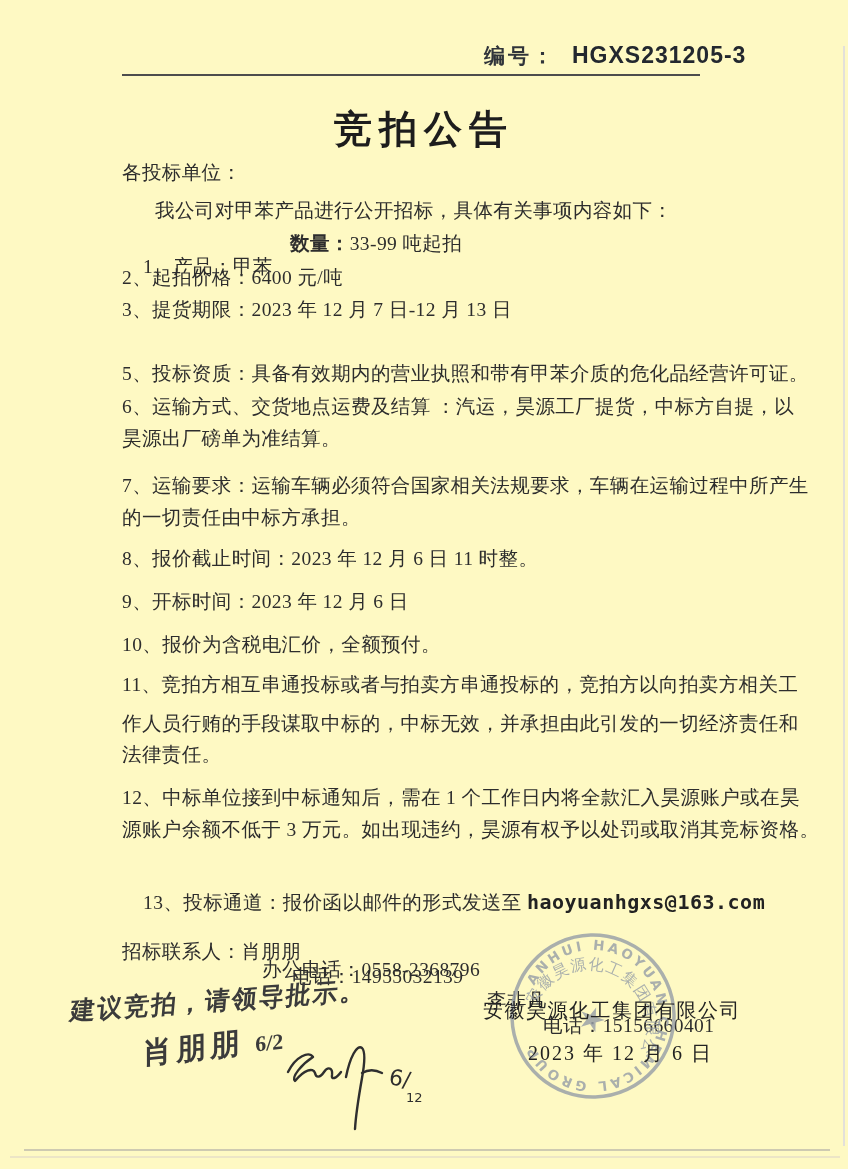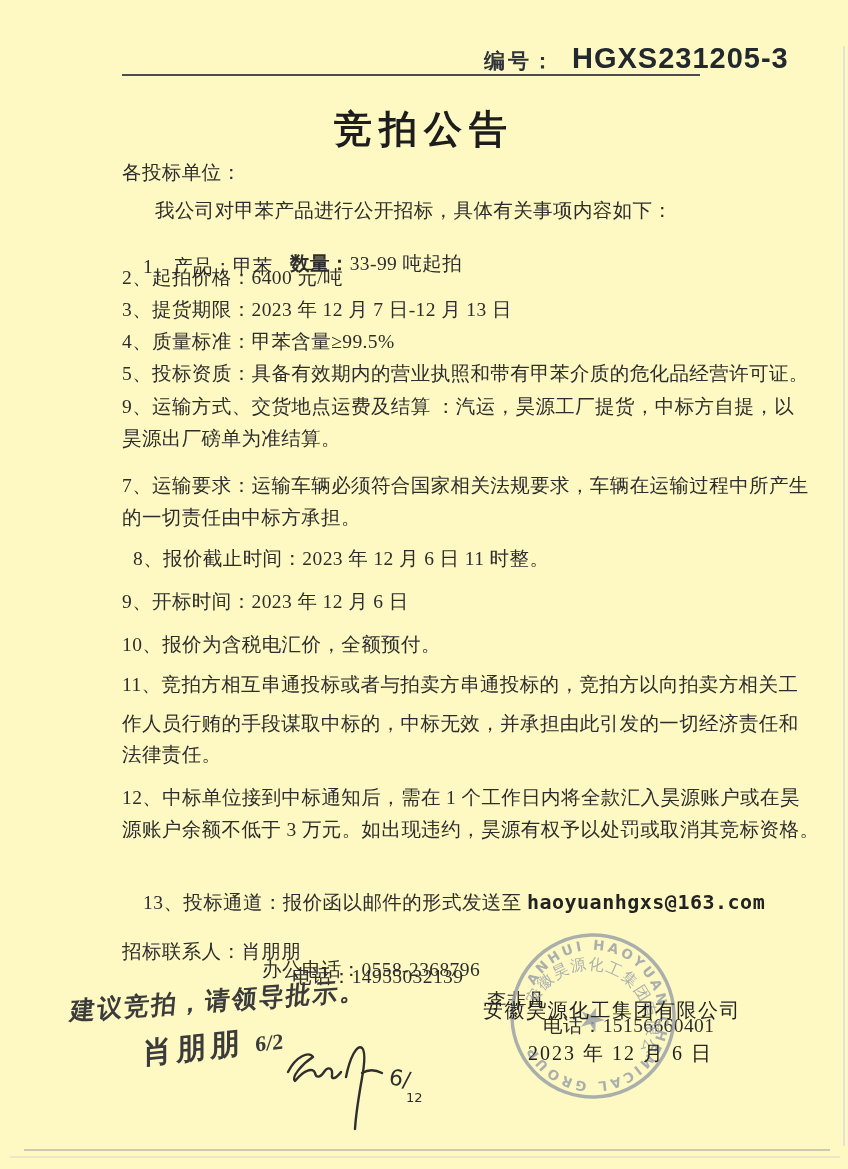--- a/index.html
+++ b/index.html
@@ -5,21 +5,21 @@
   html,body{margin:0;padding:0;background:#ffffff;}
   .page{
     position:relative;width:848px;height:1169px;overflow:hidden;
     background:#fef9c3;
     font-family:"Liberation Serif","DejaVu Serif",serif;
     color:#2d2d2d;
   }
   .line{position:absolute;white-space:pre;font-size:19.5px;line-height:1.25;letter-spacing:0.4px;}
   .ref-row{position:absolute;top:42px;left:484px;display:flex;align-items:baseline;gap:16px;}
   .ref-label{font-family:"Liberation Sans","DejaVu Sans",sans-serif;font-weight:600;font-size:21px;color:#30343a;letter-spacing:3px;}
-  .ref-number{font-family:"Liberation Sans","DejaVu Sans",sans-serif;font-weight:800;font-size:29px;color:#23282f;letter-spacing:1px;}
+  .ref-number{font-family:"Liberation Sans","DejaVu Sans",sans-serif;font-weight:800;font-size:23px;color:#23282f;letter-spacing:1px;}
   .ref-rule{position:absolute;top:74px;left:122px;width:578px;height:2px;background:#4d4d4d;}
   .doc-title{position:absolute;top:104px;left:0;width:100%;text-align:center;
     font-family:"Liberation Sans","DejaVu Sans",sans-serif;
     font-weight:700;font-size:38px;letter-spacing:7px;color:#1d1d1d;}
   .bold-hei{font-family:"Liberation Sans","DejaVu Sans",sans-serif;font-weight:600;}
   .email{font-family:"DejaVu Sans Mono","Liberation Mono",monospace;font-weight:700;font-size:20px;letter-spacing:0.5px;color:#222;}
   .footer-company{position:absolute;top:997px;left:483px;font-size:20px;letter-spacing:1.5px;color:#222;z-index:3;white-space:pre;}
   .footer-date{position:absolute;top:1040px;left:528px;font-size:20px;letter-spacing:2px;color:#222;z-index:3;white-space:pre;}
   .stamp{position:absolute;top:928px;left:505px;width:176px;height:176px;z-index:2;opacity:0.82;}
   .hw{position:absolute;color:#3b3b3b;font-family:"Liberation Serif","DejaVu Serif",serif;z-index:4;}
@@ -42,35 +42,34 @@
   </div>
   <div class="ref-rule"></div>
 
   <div class="doc-title">竞拍公告</div>
 
   <div class="line" style="top:161px;left:122px;">各投标单位：</div>
   <div class="line" style="top:199px;left:155px;">我公司对甲苯产品进行公开招标，具体有关事项内容如下：</div>
 
   <div class="line" style="top:231px;left:122px;width:620px;">
     <span>1、产品：甲苯</span>
-    <span style="position:absolute;left:168px;top:0;margin-top:20px;"><span class="bold-hei">数量：</span><span>33-99 吨起拍</span></span>
+    <span style="position:absolute;left:168px;top:0;"><span class="bold-hei">数量：</span><span>33-99 吨起拍</span></span>
   </div>
 
   <div class="line" style="top:266px;left:122px;">2、起拍价格：6400 元/吨</div>
   <div class="line" style="top:298px;left:122px;">3、提货期限：2023 年 12 月 7 日-12 月 13 日</div>
-  <div class="line" style="top:330px;left:122px;">4、质量标准：甲苯含量≥99.5%</div>
   <div class="line" style="top:362px;left:122px;">5、投标资质：具备有效期内的营业执照和带有甲苯介质的危化品经营许可证。</div>
 
-  <div class="line" style="top:395px;left:122px;">9、运输方式、交货地点运费及结算 ：汽运，昊源工厂提货，中标方自提，以</div>
+  <div class="line" style="top:395px;left:122px;">6、运输方式、交货地点运费及结算 ：汽运，昊源工厂提货，中标方自提，以</div>
   <div class="line" style="top:427px;left:122px;">昊源出厂磅单为准结算。</div>
 
   <div class="line" style="top:474px;left:122px;">7、运输要求：运输车辆必须符合国家相关法规要求，车辆在运输过程中所产生</div>
   <div class="line" style="top:506px;left:122px;text-align:right;">的一切责任由中标方承担。</div>
 
-  <div class="line" style="top:547px;left:122px;margin-left:11px;">8、报价截止时间：2023 年 12 月 6 日 11 时整。</div>
+  <div class="line" style="top:547px;left:122px;">8、报价截止时间：2023 年 12 月 6 日 11 时整。</div>
   <div class="line" style="top:590px;left:122px;">9、开标时间：2023 年 12 月 6 日</div>
   <div class="line" style="top:633px;left:122px;">10、报价为含税电汇价，全额预付。</div>
 
   <div class="line" style="top:673px;left:122px;">11、竞拍方相互串通投标或者与拍卖方串通投标的，竞拍方以向拍卖方相关工</div>
   <div class="line" style="top:712px;left:122px;">作人员行贿的手段谋取中标的，中标无效，并承担由此引发的一切经济责任和</div>
   <div class="line" style="top:743px;left:122px;">法律责任。</div>
 
   <div class="line" style="top:786px;left:122px;">12、中标单位接到中标通知后，需在 1 个工作日内将全款汇入昊源账户或在昊</div>
   <div class="line" style="top:818px;left:122px;">源账户余额不低于 3 万元。如出现违约，昊源有权予以处罚或取消其竞标资格。</div>
 

